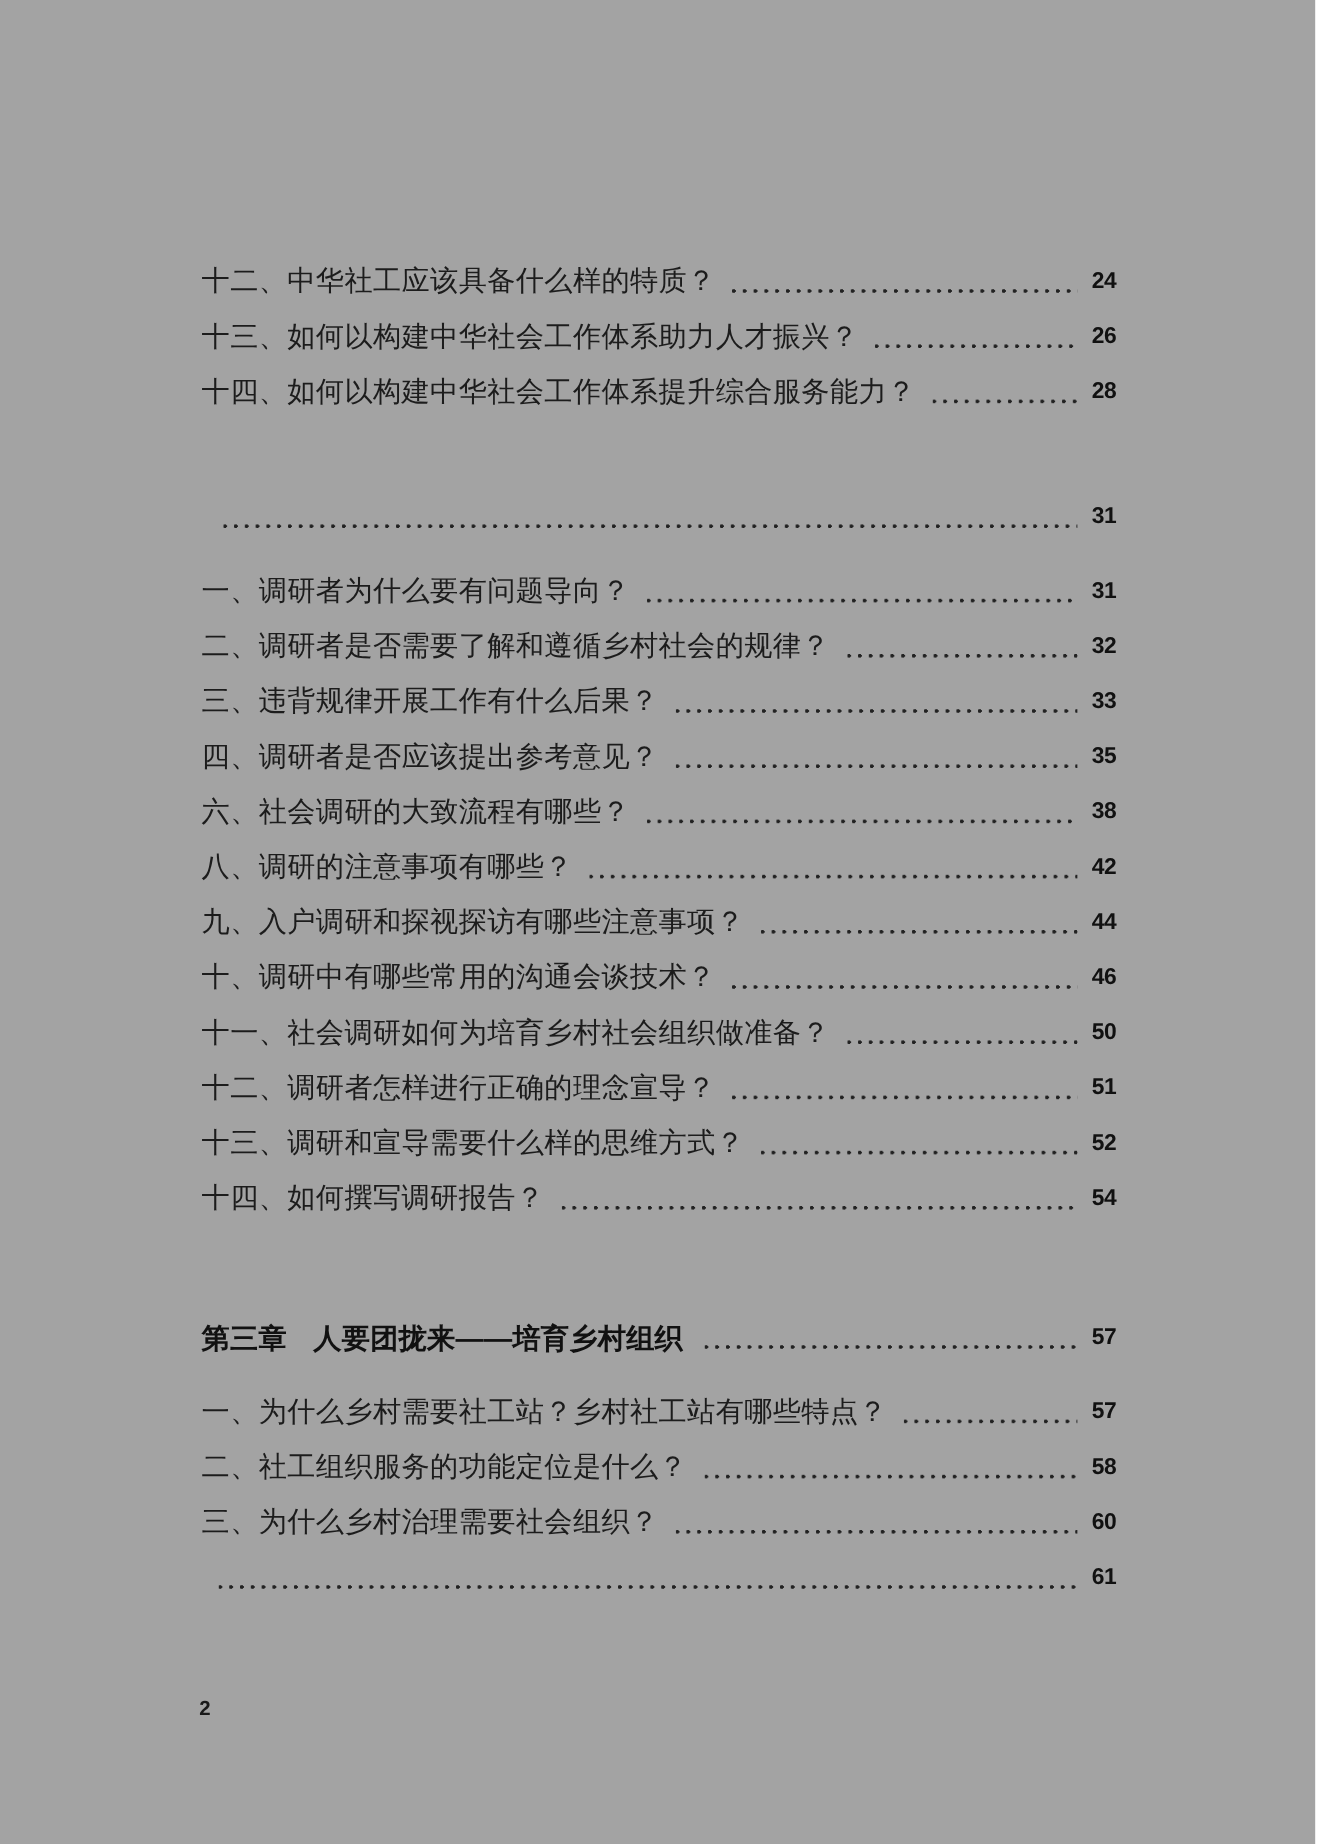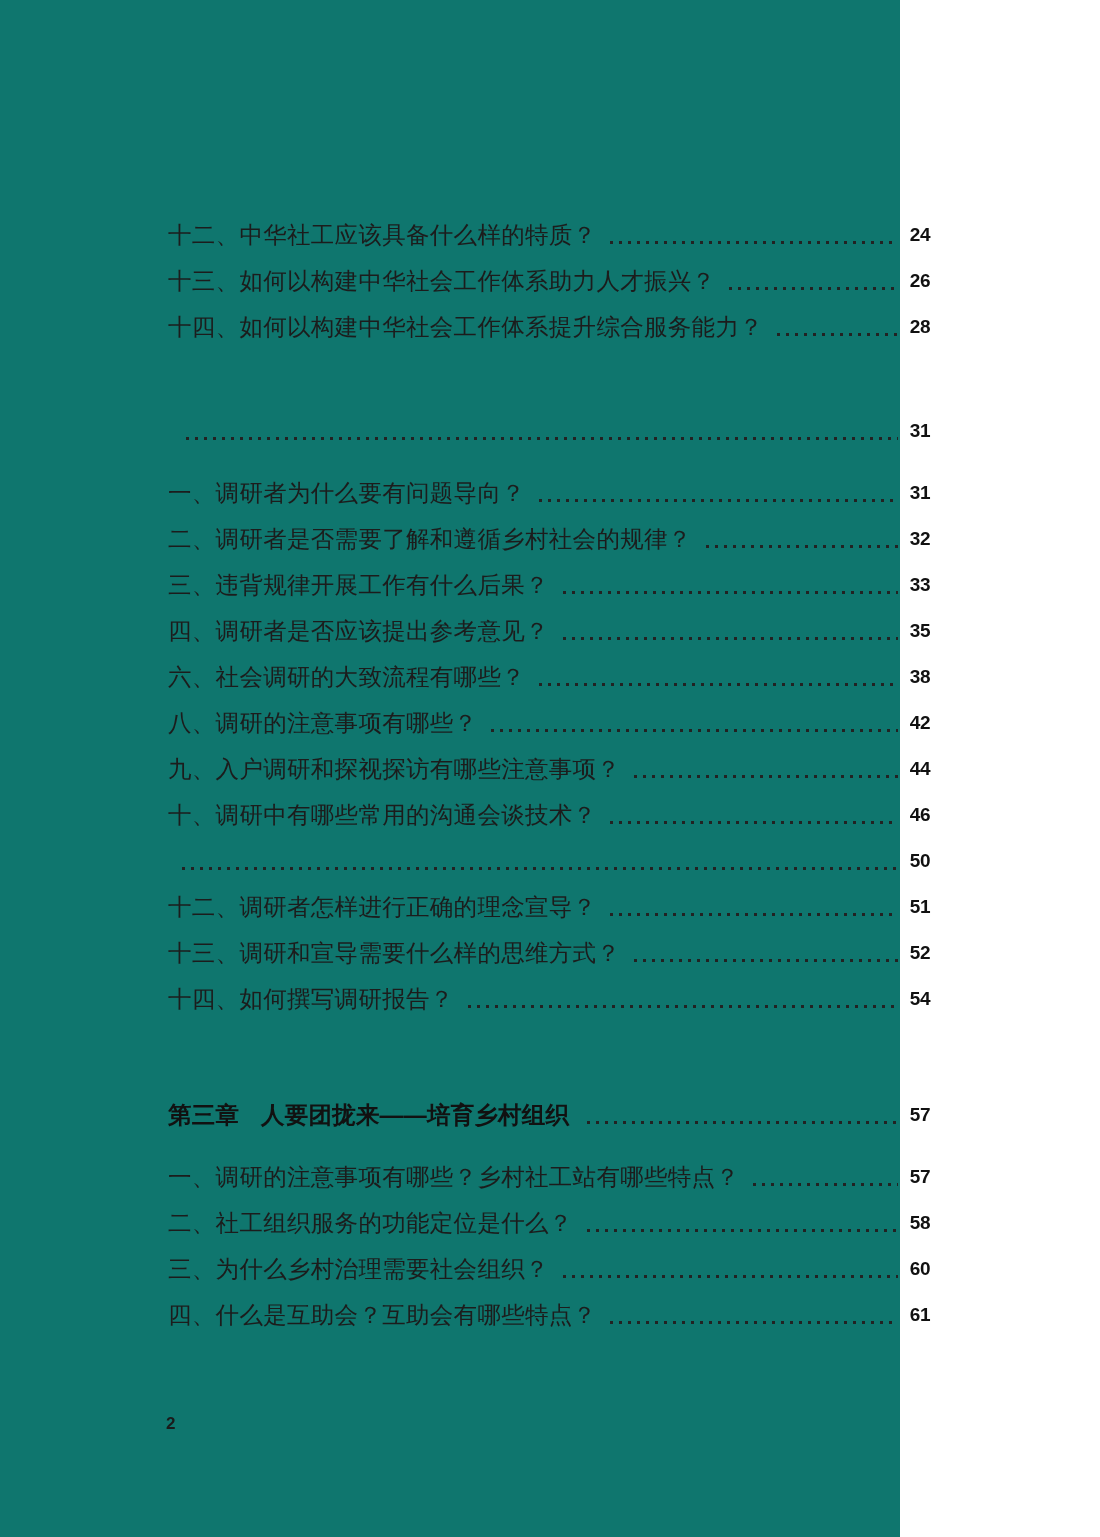--- a/index.html
+++ b/index.html
@@ -14,23 +14,23 @@
     position: relative;
     font-family: "Liberation Serif", "DejaVu Serif", serif;
     color: #1a1a1a;
     overflow: hidden;
   }
 
   .page {
     position: absolute;
     left: 0;
     top: 0;
-    width: 900px;
+    width: 1096px;
     height: 1537px;
-    background: #0f766e;
+    background: #a3a3a3;
   }
 
   .toc-body {
     position: absolute;
     left: 168px;
     top: 206px;
     width: 762px;
   }
 
   
@@ -191,20 +191,21 @@
         <span class="toc-label">九、入户调研和探视探访有哪些注意事项？</span>
         <span class="toc-leader"></span>
         <span class="toc-page">44</span>
       </div>
       <div class="toc-row">
         <span class="toc-label">十、调研中有哪些常用的沟通会谈技术？</span>
         <span class="toc-leader"></span>
         <span class="toc-page">46</span>
       </div>
       <div class="toc-row">
+        <span class="toc-label">十一、社会调研如何为培育乡村社会组织做准备？</span>
         <span class="toc-leader"></span>
         <span class="toc-page">50</span>
       </div>
       <div class="toc-row">
         <span class="toc-label">十二、调研者怎样进行正确的理念宣导？</span>
         <span class="toc-leader"></span>
         <span class="toc-page">51</span>
       </div>
       <div class="toc-row">
         <span class="toc-label">十三、调研和宣导需要什么样的思维方式？</span>
@@ -225,36 +226,35 @@
         <span class="chap-no">第三章</span><span>人要团拢来——培育乡村组织</span>
       </span>
       <span class="toc-leader"></span>
       <span class="toc-page">57</span>
     </div>
 
     <div class="gap-after-chapter"></div>
 
     <div class="group">
       <div class="toc-row">
-        <span class="toc-label">一、调研的注意事项有哪些？乡村社工站有哪些特点？</span>
+        <span class="toc-label">一、为什么乡村需要社工站？乡村社工站有哪些特点？</span>
         <span class="toc-leader"></span>
         <span class="toc-page">57</span>
       </div>
       <div class="toc-row">
         <span class="toc-label">二、社工组织服务的功能定位是什么？</span>
         <span class="toc-leader"></span>
         <span class="toc-page">58</span>
       </div>
       <div class="toc-row">
         <span class="toc-label">三、为什么乡村治理需要社会组织？</span>
         <span class="toc-leader"></span>
         <span class="toc-page">60</span>
       </div>
       <div class="toc-row">
-        <span class="toc-label">四、什么是互助会？互助会有哪些特点？</span>
         <span class="toc-leader"></span>
         <span class="toc-page">61</span>
       </div>
     </div>
 
   </div>
 
   <div class="folio">2</div>
 
 </div>

